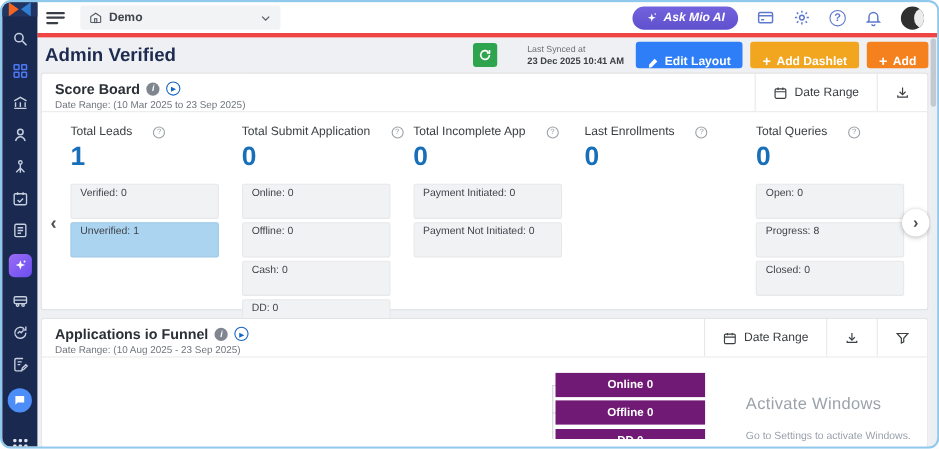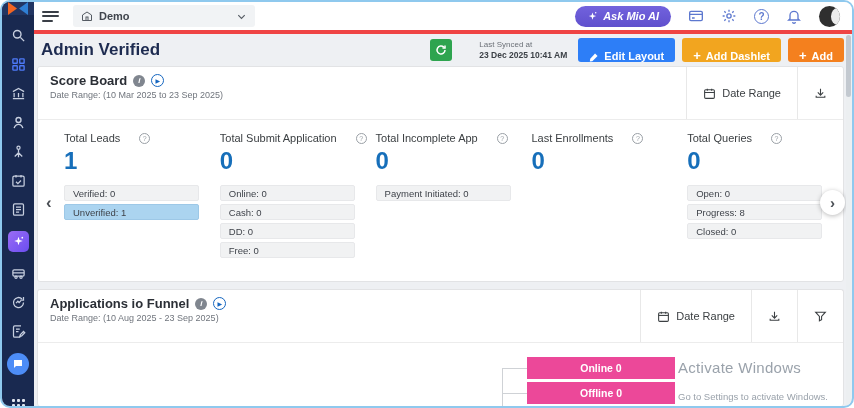--- a/index.html
+++ b/index.html
@@ -64,53 +64,53 @@
   .btn svg { width:10px; height:10px; }
   .btn-blue { background:#2d7ef7; }
   .btn-amber { background:#f2a51f; }
   .btn-orange { background:#f4801e; }
   .plus-glyph { font-size:13px; font-weight:bold; line-height:1; }
 
   
   .card { position:absolute; left:35px; right:8px; background:#fff; border:1px solid #e2e3e5; border-radius:3px; }
   .card-scoreboard { top:64px; height:216px; }
   .card-funnel { top:287px; bottom:0; border-bottom:none; }
-  .card-hd { position:relative; height:53px; border-bottom:1px solid #ececec; padding:6px 12px 0; }
+  .card-hd { position:relative; height:35px; border-bottom:1px solid #ececec; padding:6px 12px 0; }
   .card-title-row { display:flex; align-items:center; gap:6px; }
   .card-title { font-size:13px; font-weight:bold; color:#2b2f36; }
   .info-icon { width:12px; height:12px; border-radius:50%; background:#80868f; color:#fff; font-size:8px;
                display:inline-flex; align-items:center; justify-content:center; font-style:italic; font-weight:bold; cursor:pointer; }
   .play-icon { width:13px; height:13px; border-radius:50%; border:1.5px solid #1566c0; color:#1566c0;
                font-size:6px; display:inline-flex; align-items:center; justify-content:center; cursor:pointer; }
   .card-sub { font-size:9px; color:#70757d; margin-top:2px; }
   .hd-controls { position:absolute; right:0; top:0; bottom:0; display:flex; align-items:stretch; }
   .hcell { border-left:1px solid #e8e8e8; display:flex; align-items:center; justify-content:center;
            gap:6px; padding:0 16px; font-size:11px; color:#3c4043; cursor:pointer; }
   .hcell svg { width:13px; height:13px; color:#3c4043; }
 
   
   .metrics { display:flex; padding:12px 0 0 26px; }
   .metric { width:156px; }
   .metric-label { font-size:11px; color:#3c4043; display:flex; align-items:center; gap:19px; }
   .q-icon { width:11px; height:11px; border:1px solid #9aa0a6; border-radius:50%; color:#9aa0a6; font-size:7px;
             display:inline-flex; align-items:center; justify-content:center; flex:none; }
   .metric-value { font-size:24px; font-weight:bold; color:#176fba; margin:3px 0 10px; }
-  .pill { width:135px; height:16px; line-height:15px; background:#f1f2f3; border:1px solid #e7e8ea; border-radius:2px;
+  .pill { width:135px; height:32px; line-height:15px; background:#f1f2f3; border:1px solid #e7e8ea; border-radius:2px;
           font-size:9.5px; color:#3f434a; padding:0 8px; margin-bottom:3px; overflow:hidden; white-space:nowrap; }
   .pill.highlight { background:#abd4f0; border-color:#9dc8e7; }
 
   .chev-left { position:absolute; left:44px; top:192px; font-size:17px; color:#4a4f55; cursor:pointer;
                z-index:15; line-height:1; font-weight:bold; }
   .chev-right { position:absolute; right:7px; top:188px; width:25px; height:25px; border-radius:50%;
                 background:#fff; box-shadow:0 1px 5px rgba(0,0,0,.28); display:flex; align-items:center;
                 justify-content:center; font-size:15px; font-weight:bold; color:#4a4f55; cursor:pointer; z-index:15; }
 
   
   .funnel-body { position:relative; height:calc(100% - 42px); overflow:hidden; }
-  .fbar { position:absolute; left:489px; width:148px; height:22px; background:#ec4899; color:#fff;
+  .fbar { position:absolute; left:467px; width:136px; height:22px; background:#701a75; color:#fff;
           font-size:10.5px; font-weight:bold; display:flex; align-items:center; justify-content:center; cursor:pointer; }
   .fbar.b0 { top:14px; } .fbar.b1 { top:39px; } .fbar.b2 { top:65px; }
   .fline { position:absolute; background:#cfd2d6; }
   .fline.v { left:464px; top:25px; width:1px; height:51px; }
   .fline.h0 { left:464px; top:25px; width:25px; height:1px; }
   .fline.h1 { left:464px; top:50px; width:25px; height:1px; }
 
   .watermark { position:absolute; left:676px; top:357px; z-index:25; color:#9aa2ab; pointer-events:none; }
   .watermark .w1 { font-size:15px; letter-spacing:.3px; }
   .watermark .w2 { font-size:9.5px; margin-top:15px; }
@@ -345,31 +345,33 @@
         <div class="pill">Verified: 0</div>
         <div class="pill highlight">Unverified: 1</div>
       </div>
       <div class="metric">
         <div class="metric-label">
             <span>Total Submit Application</span>
             <span class="q-icon">?</span>
           </div>
         <div class="metric-value">0</div>
         <div class="pill">Online: 0</div>
+        <div class="pill">Offline: 0</div>
         <div class="pill">Cash: 0</div>
         <div class="pill">DD: 0</div>
         <div class="pill">Free: 0</div>
       </div>
       <div class="metric">
         <div class="metric-label">
             <span>Total Incomplete App</span>
             <span class="q-icon">?</span>
           </div>
         <div class="metric-value">0</div>
         <div class="pill">Payment Initiated: 0</div>
+        <div class="pill">Payment Not Initiated: 0</div>
       </div>
       <div class="metric">
         <div class="metric-label">
             <span>Last Enrollments</span>
             <span class="q-icon">?</span>
           </div>
         <div class="metric-value">0</div>
       </div>
       <div class="metric">
         <div class="metric-label">

